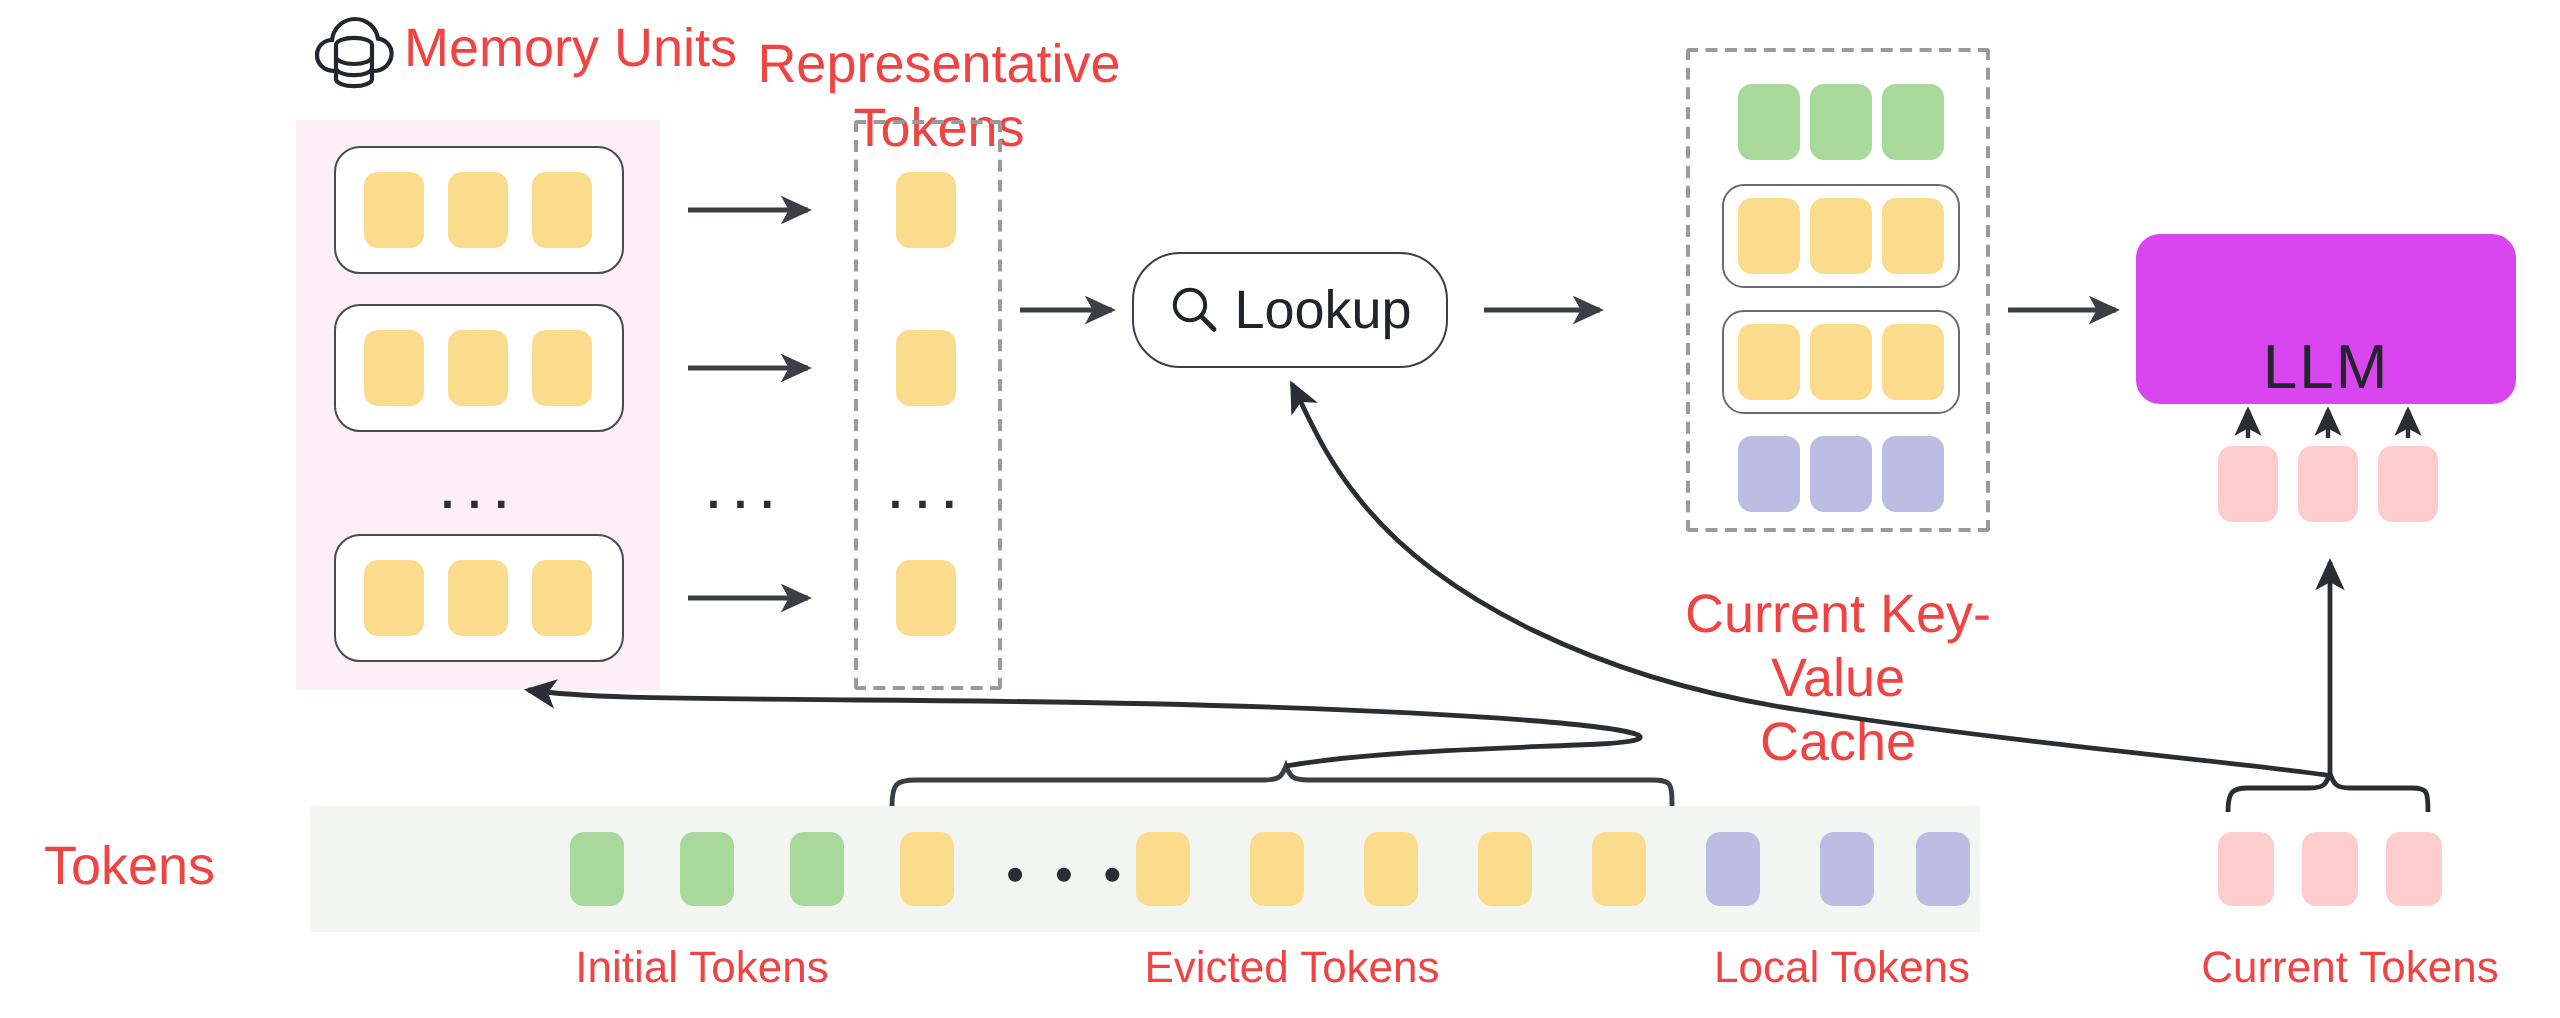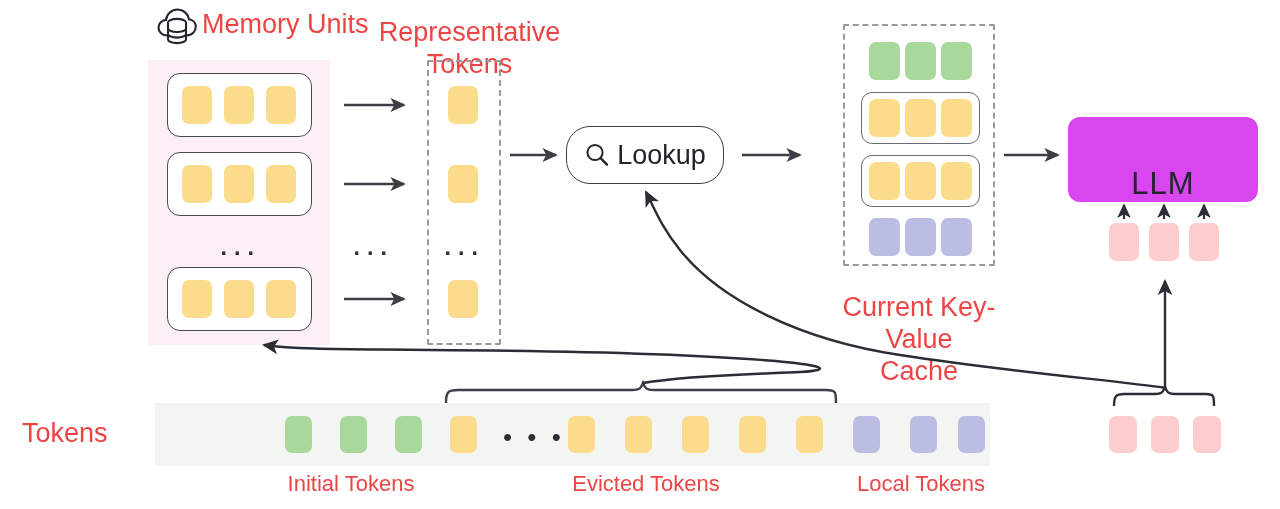--- a/index.html
+++ b/index.html
@@ -159,20 +159,21 @@
   <div class="tok tok-p" style="left:910px; top:416px; width:27px; height:37px;"></div>
   <div class="tok tok-p" style="left:958px; top:416px; width:27px; height:37px;"></div>
 
   <div class="tok tok-r" style="left:1109px; top:416px; width:28px; height:37px;"></div>
   <div class="tok tok-r" style="left:1151px; top:416px; width:28px; height:37px;"></div>
   <div class="tok tok-r" style="left:1193px; top:416px; width:28px; height:37px;"></div>
 
   <div class="lbl lbl-md center" style="left:267px; top:471px; width:168px;">Initial Tokens</div>
   <div class="lbl lbl-md center" style="left:845px; top:471px; width:152px;">Local Tokens</div>
   <div class="lbl lbl-md center" style="left:556px; top:471px; width:180px;">Evicted Tokens</div>
+  <div class="lbl lbl-md center" style="left:1085px; top:471px; width:180px;">Current Tokens</div>
 
   <svg class="overlay">
     <defs>
       <marker id="ah" viewBox="0 0 10 10" refX="8.4" refY="5" markerWidth="6.2" markerHeight="6.2" orient="auto-start-reverse">
         <path d="M0,0.6 L9.6,5 L0,9.4 L2.4,5 Z" fill="#3c3e45"></path>
       </marker>
       <marker id="ah2" viewBox="0 0 10 10" refX="8.4" refY="5" markerWidth="7" markerHeight="7" orient="auto-start-reverse">
         <path d="M0,0.6 L9.6,5 L0,9.4 L2.4,5 Z" fill="#2b2d34"></path>
       </marker>
     </defs>

